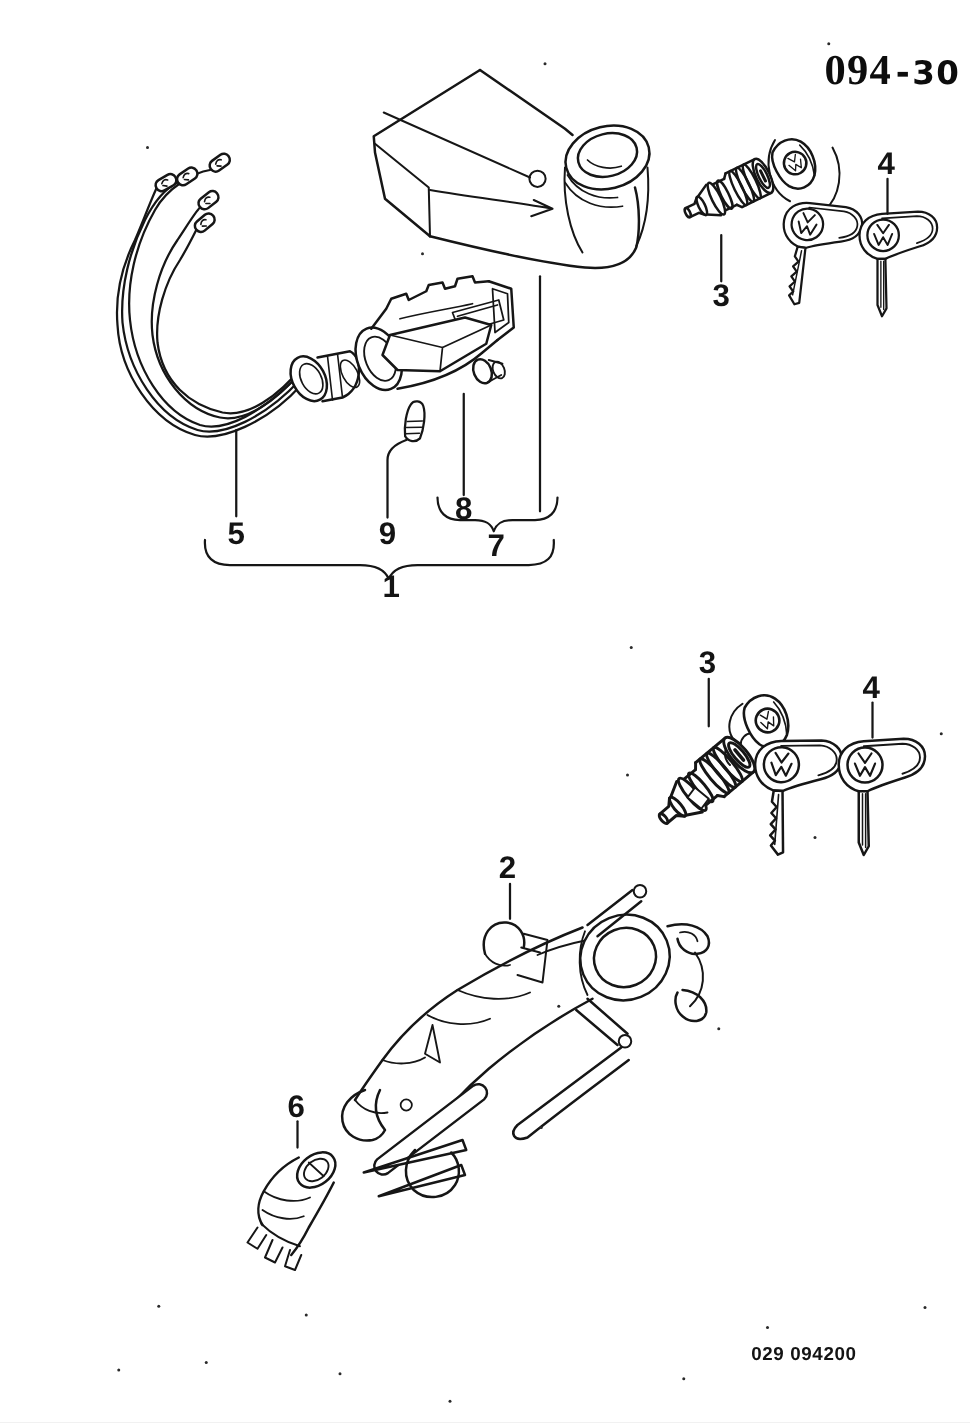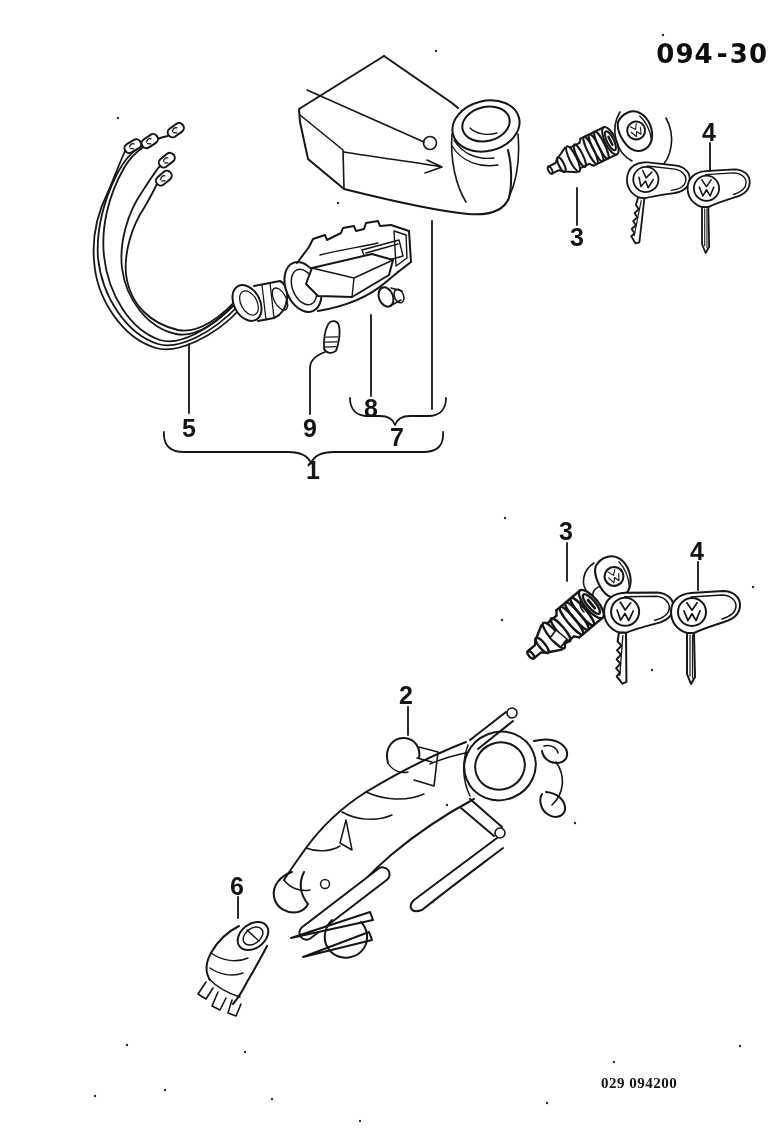--- a/index.html
+++ b/index.html
@@ -6,31 +6,31 @@
   .page{
     position:relative;width:776px;height:1138px;background:#ffffff;
     overflow:hidden;font-family:"Liberation Sans",sans-serif;color:#161616;
   }
   .diagram-svg{position:absolute;left:0;top:0;}
   .header{
     position:absolute;top:40px;right:8px;display:flex;align-items:baseline;
     font-family:"DejaVu Sans",sans-serif;font-weight:700;color:#0d0d0d;
     letter-spacing:0px;line-height:1;
   }
-  .header .code-main{font-size:26px;letter-spacing:1px;}
+  .header .code-main{font-size:34px;letter-spacing:1px;font-family:Liberation Serif, serif;}
   .header .code-sep{font-size:27px;margin:0 2px 0 3px;}
   .header .code-sub{font-size:26px;letter-spacing:1px;}
   .callout{
     position:absolute;transform:translate(-50%,-50%);
     font-weight:700;font-size:25px;color:#141414;line-height:1;
     font-family:"Liberation Sans",sans-serif;
   }
   .footer{
     position:absolute;left:601px;top:1075px;
-    font-family:Liberation Serif, serif;font-weight:700;
+    font-family:Liberation Sans, sans-serif;font-weight:700;
     font-size:15px;letter-spacing:0.5px;color:#141414;white-space:pre;
   }
 </style>
 </head>
 <body>
 
 <div class="page">
 
   <div class="header">
     <span class="code-main">094</span>

